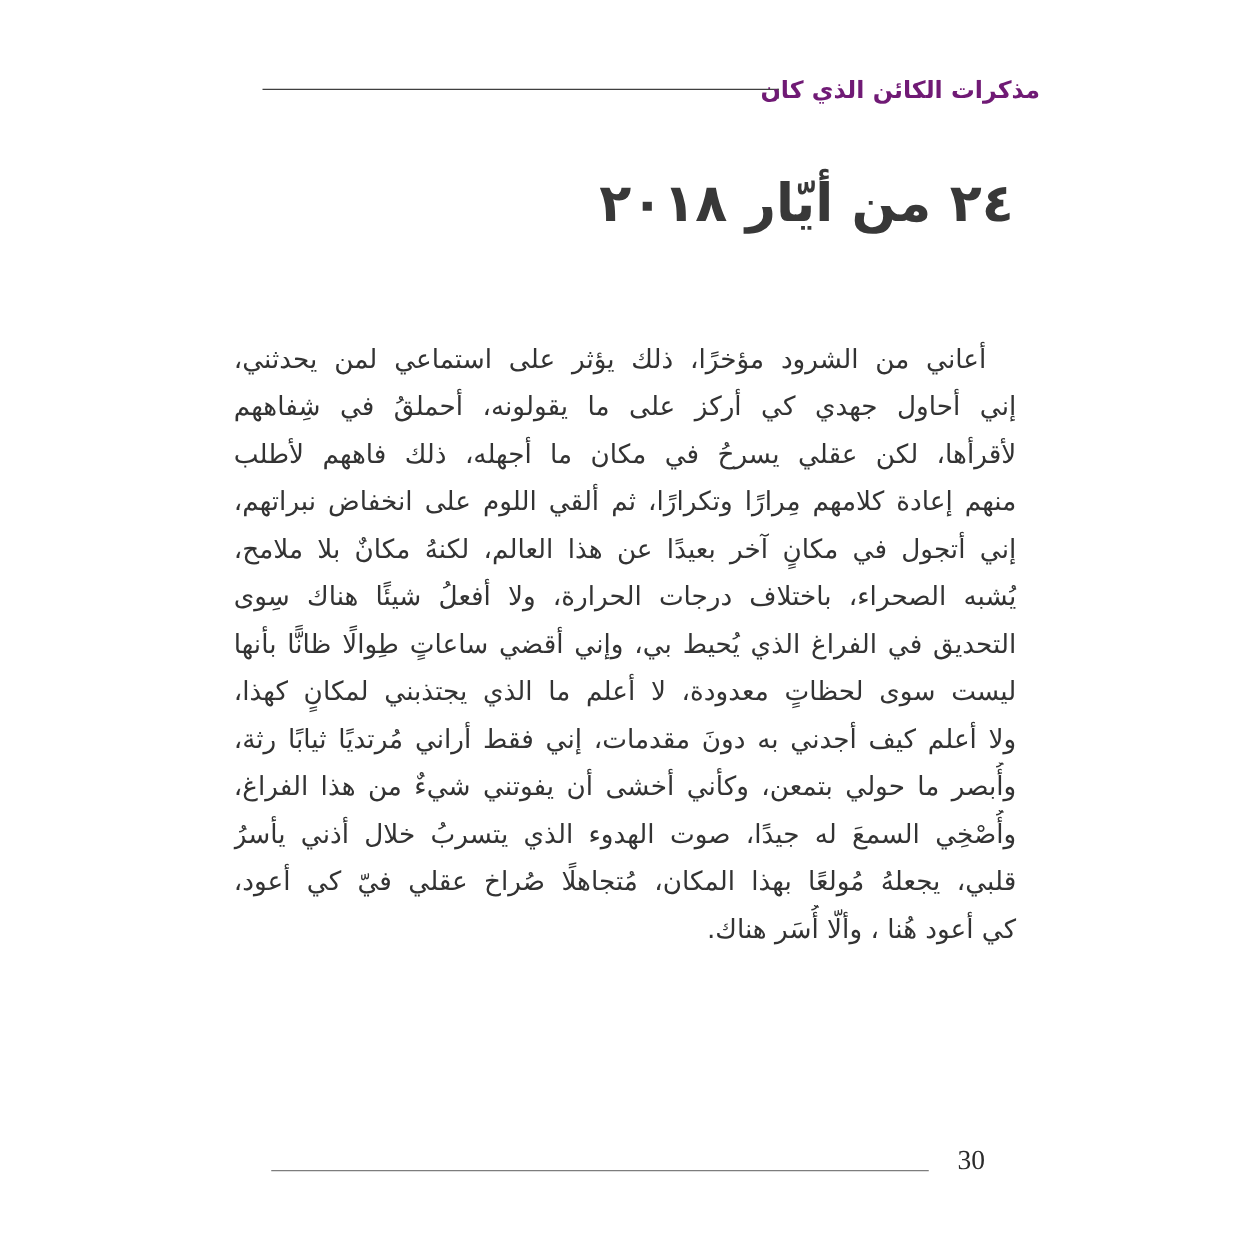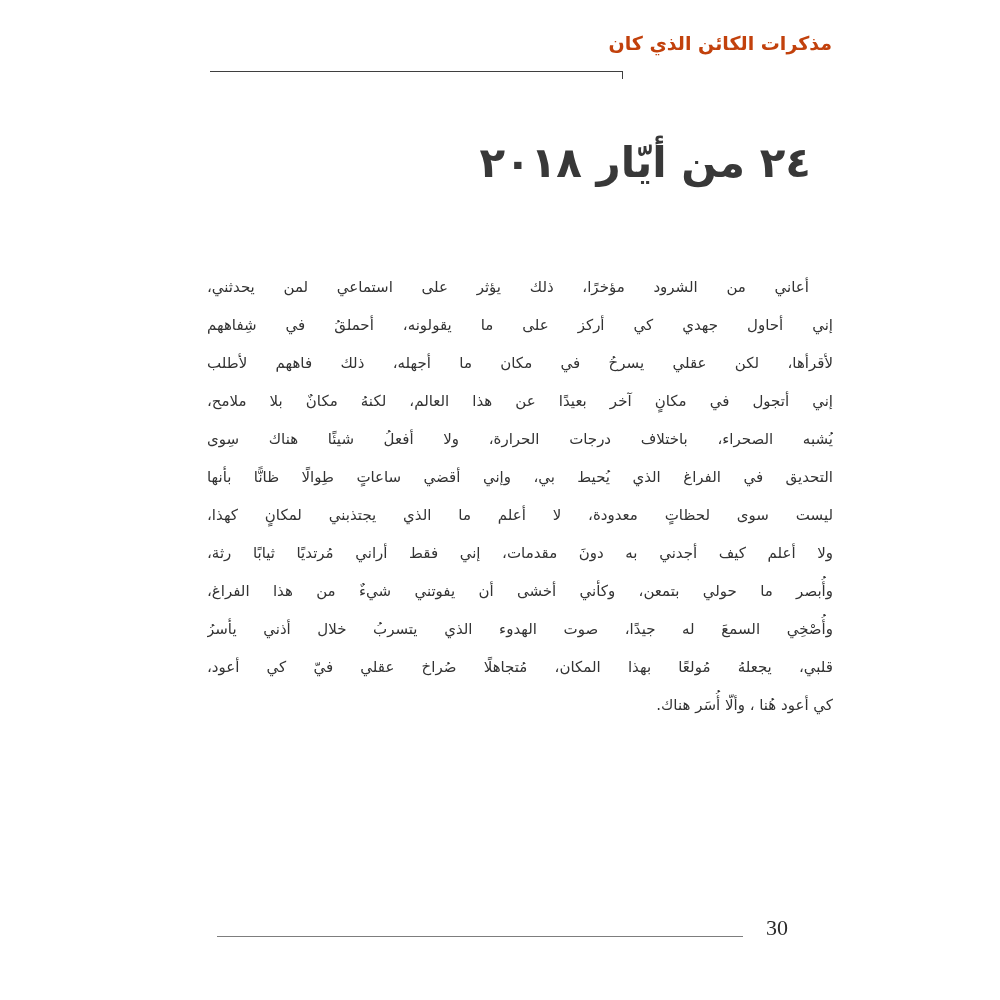--- a/index.html
+++ b/index.html
@@ -21,26 +21,26 @@
     position: absolute;
     left: 210px;
     top: 71px;
     width: 412px;
     height: 7px;
     border-top: 1.5px solid #3f3f3f;
     border-right: 1.5px solid #3f3f3f;
   }
   .header-title {
     position: absolute;
-    top: 32px;
+    top: 61px;
     right: 168px;
     direction: rtl;
     font-size: 19px;
     font-weight: bold;
-    color: #c2410c;
+    color: #701a75;
     letter-spacing: 0;
     white-space: nowrap;
   }
 
   
   .chapter-title {
     position: absolute;
     top: 138px;
     left: 311px;
     width: 500px;
@@ -53,22 +53,21 @@
   }
 
   
   .body-block {
     position: absolute;
     top: 268px;
     left: 187px;
     width: 626px;
     direction: rtl;
     color: #333333;
-    font-size: 15px;
-    margin-left: 20px;
+    font-size: 21px;
   }
   .line {
     height: 38px;
     line-height: 38px;
     overflow: hidden;
     text-align: justify;
     text-align-last: justify;
     text-justify: inter-word;
     white-space: normal;
   }
@@ -104,20 +103,21 @@
 
   <div class="header-rule"></div>
   <div class="header-title">مذكرات الكائن الذي كان</div>
 
   <div class="chapter-title">٢٤ من أيّار ٢٠١٨</div>
 
   <div class="body-block">
     <div class="line line--indent">أعاني من الشرود مؤخرًا، ذلك يؤثر على استماعي لمن يحدثني،</div>
     <div class="line">إني أحاول جهدي كي أركز على ما يقولونه، أحملقُ في شِفاههم</div>
     <div class="line">لأقرأها، لكن عقلي يسرحُ في مكان ما أجهله، ذلك فاههم لأطلب</div>
+    <div class="line">منهم إعادة كلامهم مِرارًا وتكرارًا، ثم ألقي اللوم على انخفاض نبراتهم،</div>
     <div class="line">إني أتجول في مكانٍ آخر بعيدًا عن هذا العالم، لكنهُ مكانٌ بلا ملامح،</div>
     <div class="line">يُشبه الصحراء، باختلاف درجات الحرارة، ولا أفعلُ شيئًا هناك سِوى</div>
     <div class="line">التحديق في الفراغ الذي يُحيط بي، وإني أقضي ساعاتٍ طِوالًا ظانًّا بأنها</div>
     <div class="line">ليست سوى لحظاتٍ معدودة، لا أعلم ما الذي يجتذبني لمكانٍ كهذا،</div>
     <div class="line">ولا أعلم كيف أجدني به دونَ مقدمات، إني فقط أراني مُرتديًا ثيابًا رثة،</div>
     <div class="line">وأُبصر ما حولي بتمعن، وكأني أخشى أن يفوتني شيءٌ من هذا الفراغ،</div>
     <div class="line">وأُصْخِي السمعَ له جيدًا، صوت الهدوء الذي يتسربُ خلال أذني يأسرُ</div>
     <div class="line">قلبي، يجعلهُ مُولعًا بهذا المكان، مُتجاهلًا صُراخ عقلي فيّ كي أعود،</div>
     <div class="line line--last">كي أعود هُنا ، وألّا أُسَر هناك.</div>
   </div>

